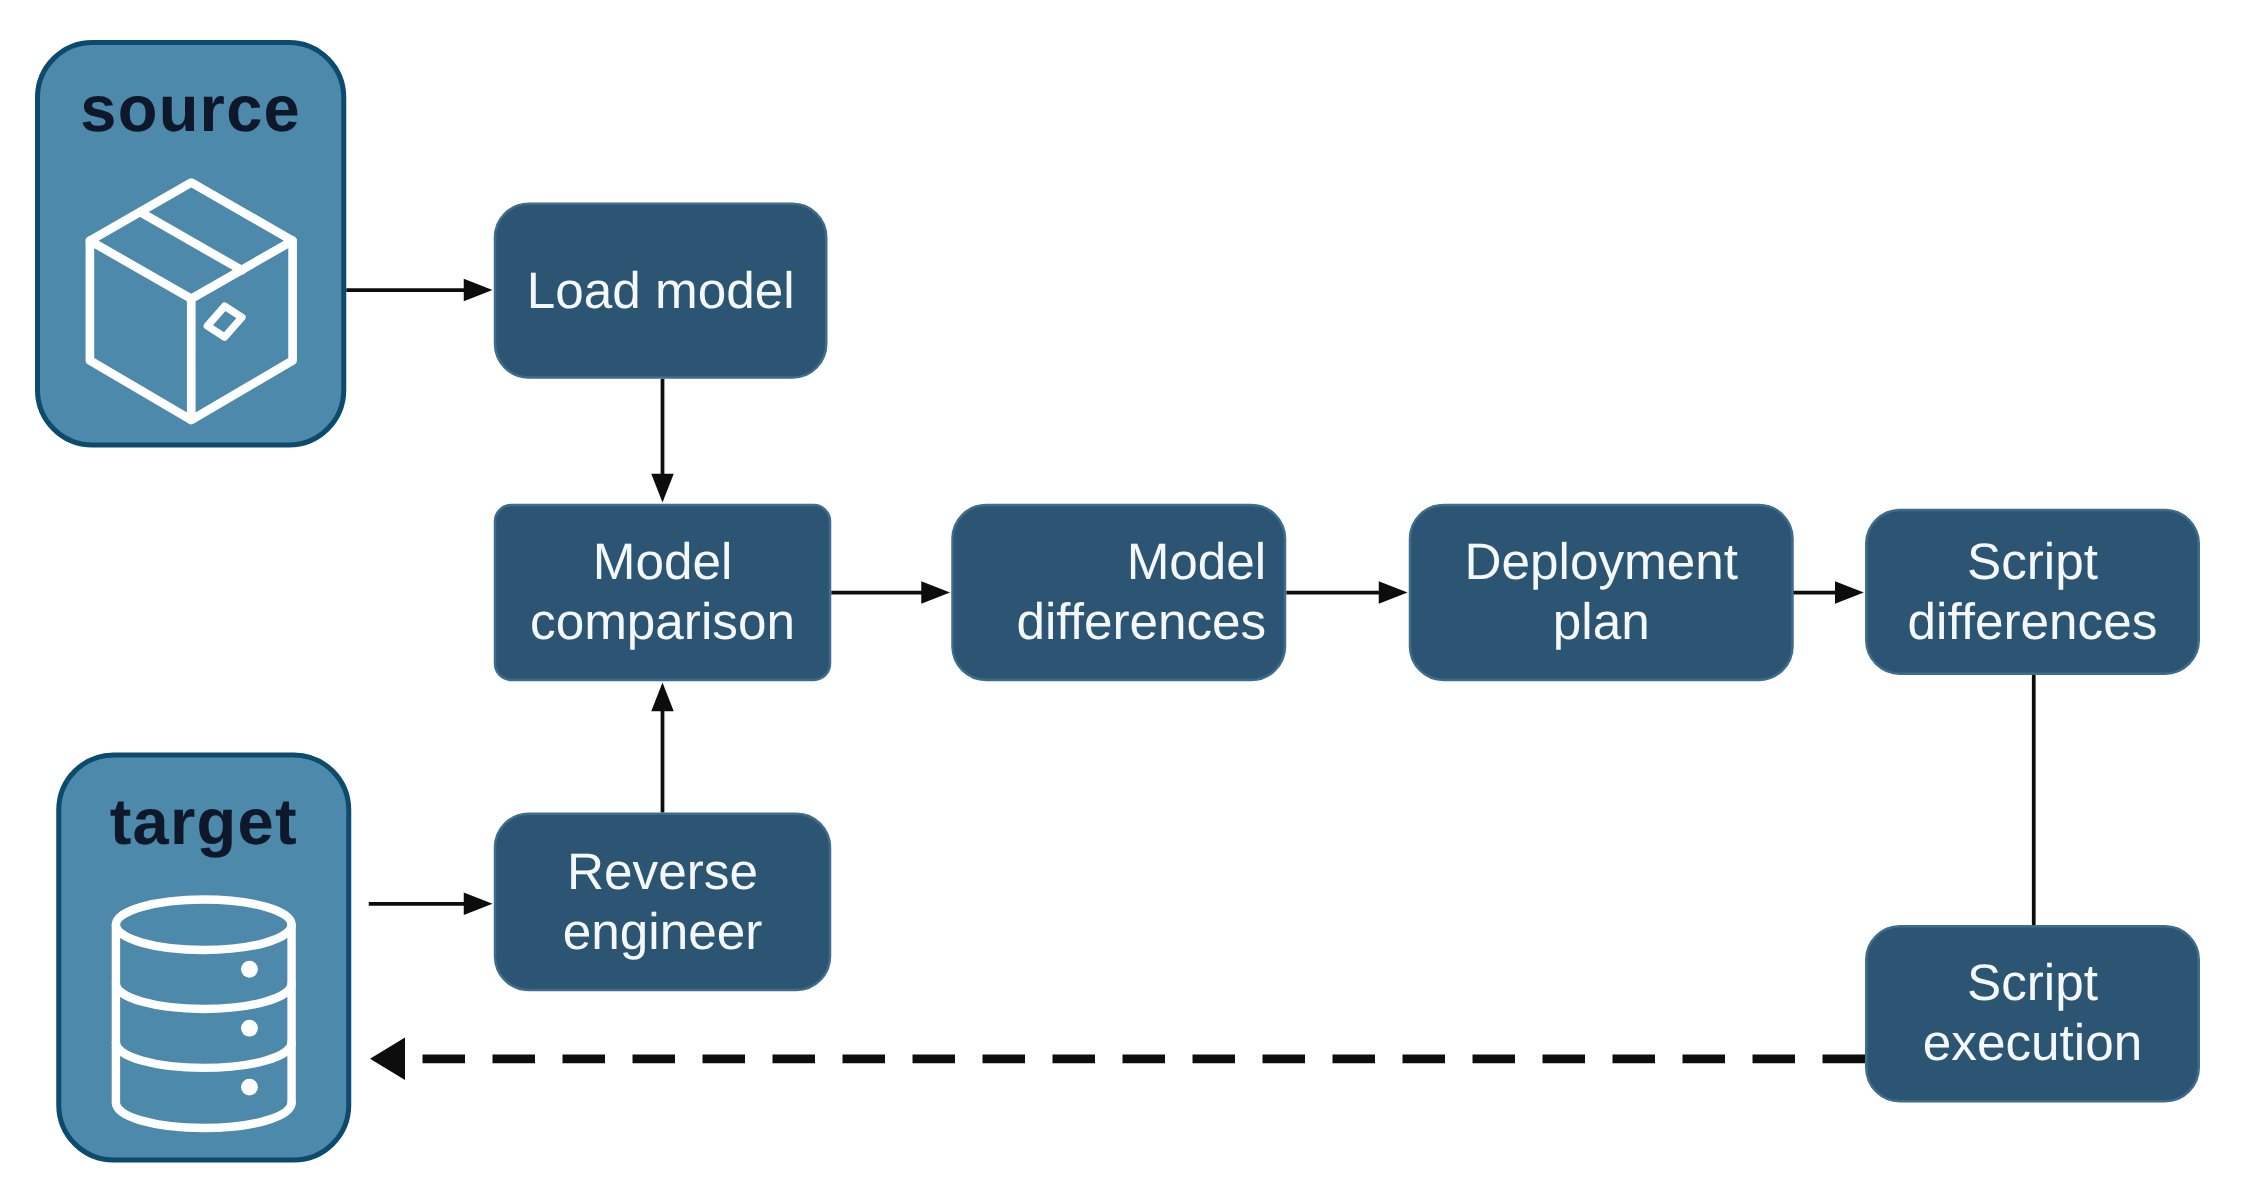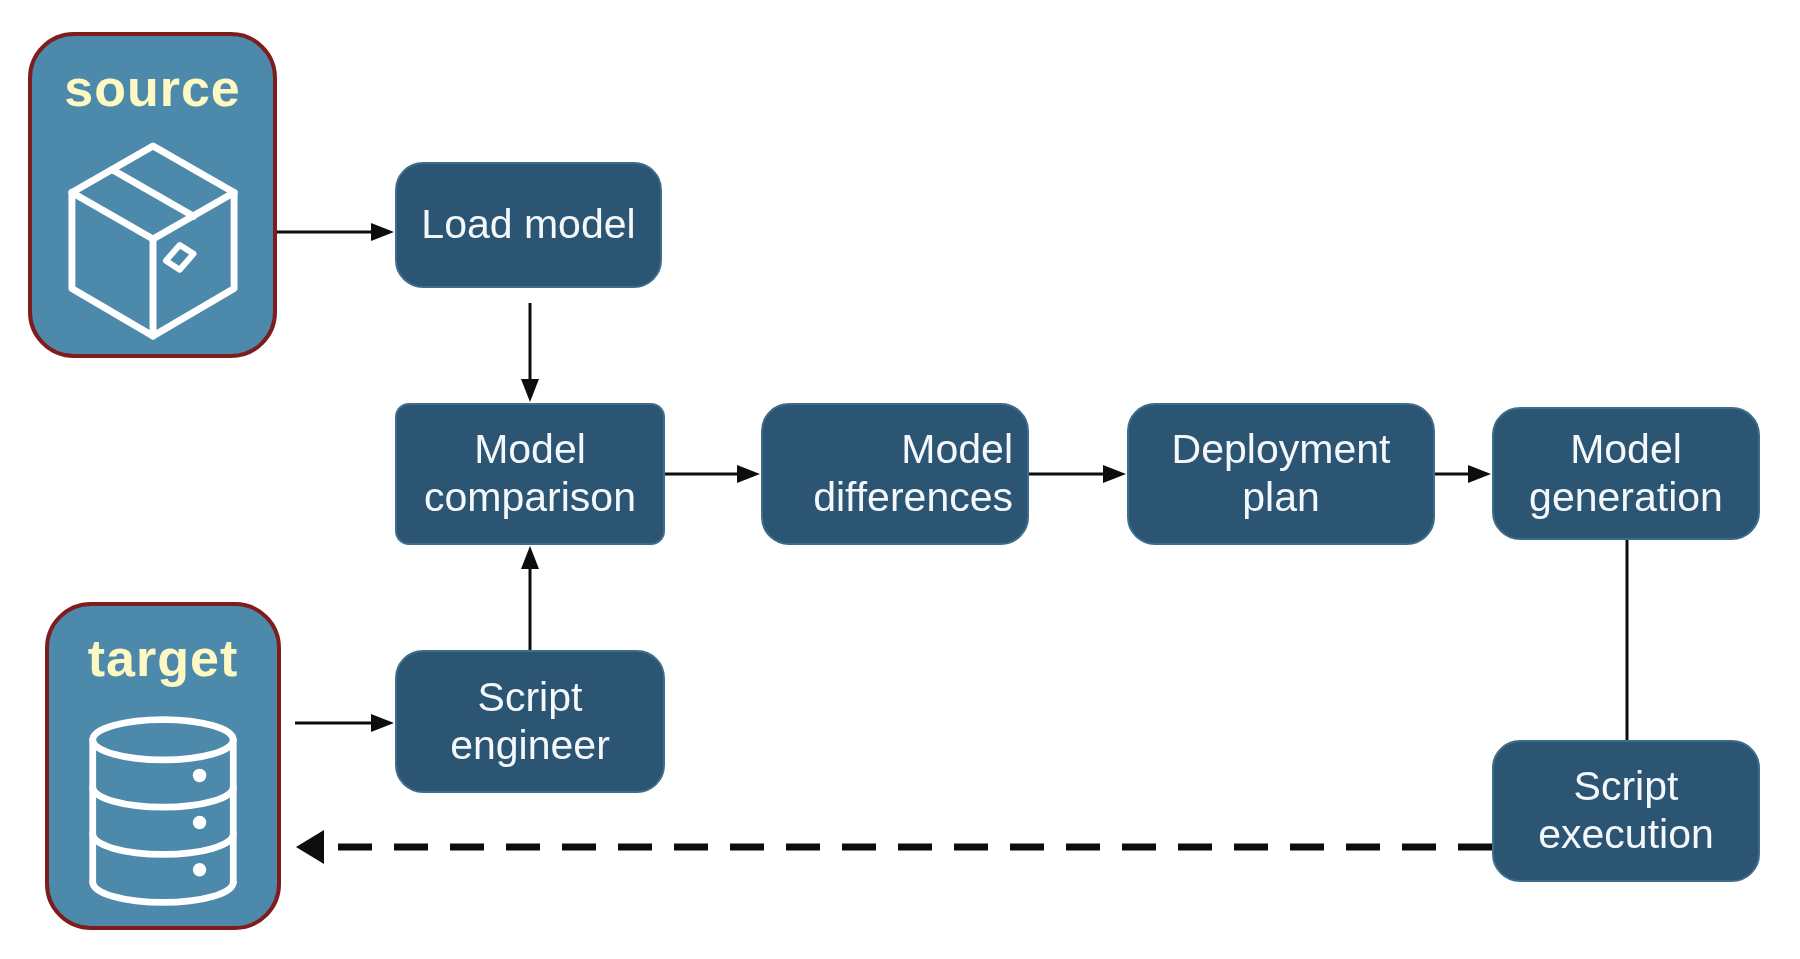--- a/index.html
+++ b/index.html
@@ -19,23 +19,23 @@
     position: absolute;
     left: 0; top: 0;
     width: 1800px;
     height: 959px;
   }
   
   .entity {
     position: absolute;
     box-sizing: border-box;
     background: #4C89AA;
-    border: 4px solid #7f1d1d;
+    border: 4px solid #0c4a6e;
     border-radius: 46px;
-    color: #fef9c3;
+    color: #0f172a;
     display: flex;
     flex-direction: column;
     align-items: center;
   }
   .entity-label {
     font-size: 52px;
     font-weight: bold;
     letter-spacing: 1px;
     margin-top: 22px;
   }
@@ -52,21 +52,21 @@
     border-radius: 28px;
     color: #F4F8FA;
     font-size: 41px;
     line-height: 1.17;
     display: flex;
     align-items: center;
     justify-content: center;
     text-align: center;
     padding: 0 14px;
   }
-  #node-load-model        { left: 395px;  top: 162px; width: 267px; height: 126px; text-align: center; }
+  #node-load-model        { left: 395px;  top: 162px; width: 267px; height: 141px; text-align: center; }
   #node-model-comparison  { left: 395px;  top: 403px; width: 270px; height: 142px; border-radius: 14px; }
   #node-model-differences { left: 761px;  top: 403px; width: 268px; height: 142px; text-align: right; }
   #node-deployment-plan   { left: 1127px; top: 403px; width: 308px; height: 142px; }
   #node-script-generation { left: 1492px; top: 407px; width: 268px; height: 133px; }
   #node-reverse-engineer  { left: 395px;  top: 650px; width: 270px; height: 143px; }
   #node-script-execution  { left: 1492px; top: 740px; width: 268px; height: 142px; justify-content: flex-end; }
 </style>
 </head>
 <body>
 
@@ -143,22 +143,22 @@
   <div class="process" id="node-model-comparison">
     <span>Model comparison</span>
   </div>
   <div class="process" id="node-model-differences">
     <span>Model differences</span>
   </div>
   <div class="process" id="node-deployment-plan">
     <span>Deployment plan</span>
   </div>
   <div class="process" id="node-script-generation">
-    <span>Model generation</span>
+    <span>Script differences</span>
   </div>
   <div class="process" id="node-reverse-engineer">
-    <span>Script engineer</span>
+    <span>Reverse engineer</span>
   </div>
   <div class="process" id="node-script-execution">
     <span>Script execution</span>
   </div>
 
 </div>
 
 </body></html>

